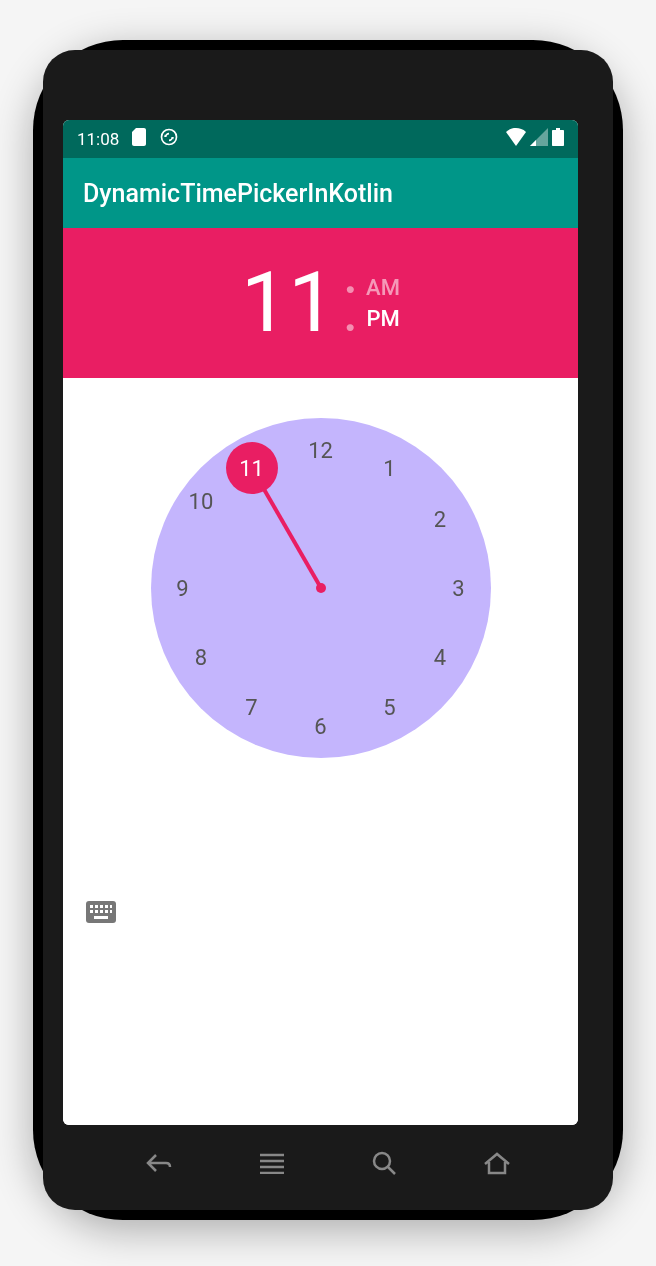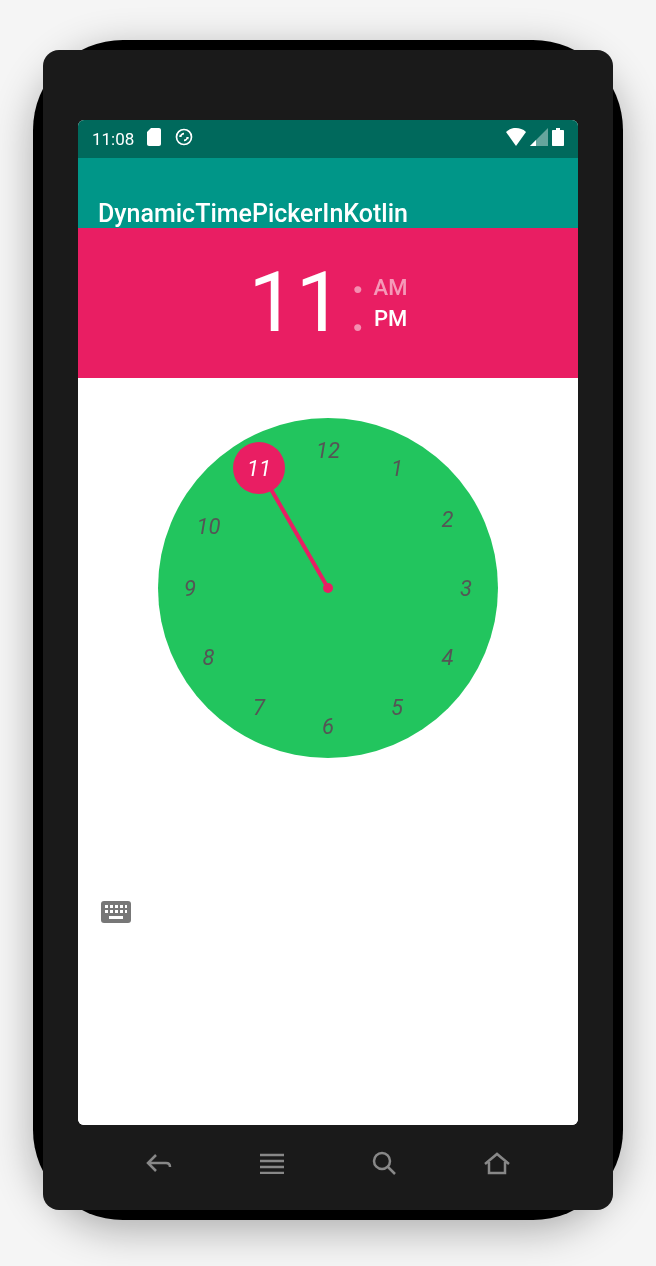--- a/index.html
+++ b/index.html
@@ -19,22 +19,22 @@
       background: #000;
       border-radius: 90px;
       padding: 10px;
       box-shadow: 0 10px 40px rgba(0,0,0,0.3);
       position: relative;
     }
     .phone-inner {
       width: 100%;
       height: 100%;
       background: #1a1a1a;
-      border-radius: 16px;
-      padding: 70px 35px 85px 35px;
+      border-radius: 32px;
+      padding: 70px 35px 85px 20px;
       position: relative;
     }
     .speaker {
       position: absolute;
       top: 32px;
       left: 50%;
       transform: translateX(-50%);
       width: 160px;
       height: 14px;
       background: #333;
@@ -94,21 +94,21 @@
       padding: 0 14px;
       color: #fff;
       font-size: 17px;
     }
     .status-left { display: flex; align-items: center; gap: 12px; }
     .status-right { display: flex; align-items: center; gap: 4px; }
     .app-bar {
       background: #009688;
       height: 70px;
       display: flex;
-      align-items: flex-end;
+      align-items: center;
       padding: 0 20px;
       color: #fff;
       font-size: 25px;
       font-weight: 500;
     }
     .time-header {
       background: #e91e63;
       height: 150px;
       display: flex;
       align-items: center;
@@ -143,24 +143,23 @@
       background: #fff;
       position: relative;
       display: flex;
       flex-direction: column;
       align-items: center;
       padding-top: 40px;
     }
     .clock-face {
       width: 340px;
       height: 340px;
-      background: #22c55e;
+      background: #c4b5fd;
       border-radius: 50%;
       position: relative;
-      font-style: italic;
     }
     .clock-center {
       position: absolute;
       top: 50%;
       left: 50%;
       width: 10px;
       height: 10px;
       background: #e91e63;
       border-radius: 50%;
       transform: translate(-50%,-50%);
@@ -283,21 +282,21 @@
         <div class="clock-number" style="left: 170px; top: 32px;">12</div>
             <div class="clock-number" style="left: 239px; top: 50.4885px;">1</div>
             <div class="clock-number" style="left: 289.512px; top: 101px;">2</div>
             <div class="clock-number" style="left: 308px; top: 170px;">3</div>
             <div class="clock-number" style="left: 289.512px; top: 239px;">4</div>
             <div class="clock-number" style="left: 239px; top: 289.512px;">5</div>
             <div class="clock-number" style="left: 170px; top: 308px;">6</div>
             <div class="clock-number" style="left: 101px; top: 289.512px;">7</div>
             <div class="clock-number" style="left: 50.4885px; top: 239px;">8</div>
             <div class="clock-number" style="left: 32px; top: 170px;">9</div>
-            <div class="clock-number" style="left: 50.4885px; top: 108px;">10</div>
+            <div class="clock-number" style="left: 50.4885px; top: 83px;">10</div>
             <div class="selected-dot" style="left: 101px; top: 50.4885px;">11</div>
           </div>
         <div class="keyboard-icon">
           <svg width="30" height="22" viewBox="0 0 30 22">
               <rect x="0" y="0" width="30" height="22" rx="3" fill="#777"></rect>
               <rect x="4" y="4" width="3" height="3" fill="#fff"></rect>
               <rect x="9" y="4" width="3" height="3" fill="#fff"></rect>
               <rect x="14" y="4" width="3" height="3" fill="#fff"></rect>
               <rect x="19" y="4" width="3" height="3" fill="#fff"></rect>
               <rect x="24" y="4" width="2" height="3" fill="#fff"></rect>

